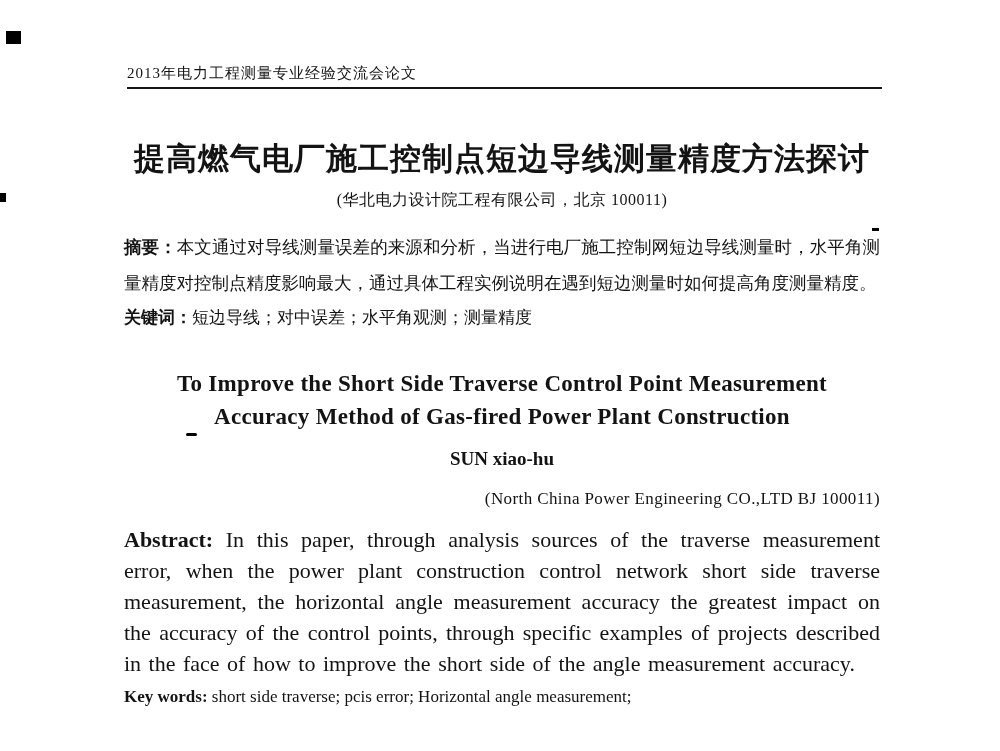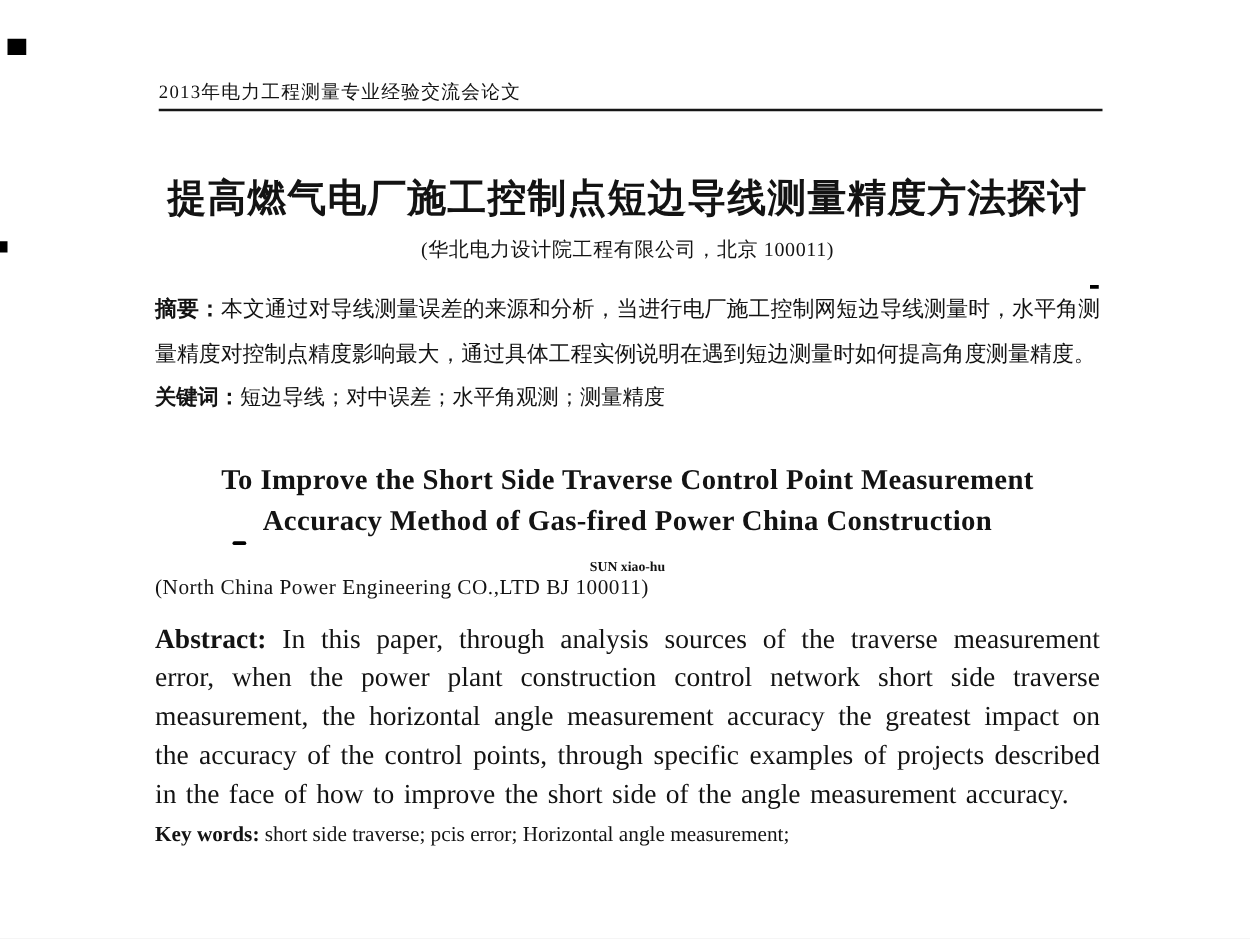--- a/index.html
+++ b/index.html
@@ -77,25 +77,26 @@
     text-align: center;
     font-size: 23px;
     font-weight: bold;
     line-height: 33px;
     font-family: "Liberation Serif", serif;
     letter-spacing: 0.3px;
   }
   .en-author {
     margin-top: 15px;
     text-align: center;
-    font-size: 11px;
+    font-size: 19px;
     font-weight: bold;
   }
   .en-affiliation {
-    text-align: left;
+    margin-top: 19px;
+    text-align: right;
     font-size: 17px;
     letter-spacing: 0.4px;
   }
   .en-abstract {
     margin-top: 15px;
     font-size: 22px;
     line-height: 31px;
     text-align: justify;
     word-spacing: 2px;
   }
@@ -124,21 +125,21 @@
 
     <h1 class="cn-title">提高燃气电厂施工控制点短边导线测量精度方法探讨</h1>
 
 
     <div class="cn-affiliation">(华北电力设计院工程有限公司，北京  100011)</div>
 
     <p class="cn-abstract"><span class="cn-label">摘要：</span><span>本文通过对导线测量误差的来源和分析，当进行电厂施工控制网短边导线测量时，水平角测量精度对控制点精度影响最大，通过具体工程实例说明在遇到短边测量时如何提高角度测量精度。</span></p>
 
     <p class="cn-keywords"><span class="cn-label">关键词：</span><span>短边导线；对中误差；水平角观测；测量精度</span></p>
 
-    <h2 class="en-title"><span>To Improve the Short Side Traverse Control Point Measurement</span><br><span>Accuracy Method of Gas-fired Power China Construction</span></h2>
+    <h2 class="en-title"><span>To Improve the Short Side Traverse Control Point Measurement</span><br><span>Accuracy Method of Gas-fired Power Plant Construction</span></h2>
 
     <div class="en-author">SUN xiao-hu</div>
 
     <div class="en-affiliation">(North China Power Engineering CO.,LTD BJ 100011)</div>
 
     <p class="en-abstract"><span class="en-label">Abstract:</span>
       <span>In this paper, through analysis sources of the traverse measurement error, when the power plant construction control network short side traverse measurement, the horizontal angle measurement accuracy the greatest impact on the accuracy of the control points, through specific examples of projects described in the face of how to improve the short side of the angle measurement accuracy.</span></p>
 
     <p class="en-keywords"><span class="en-label">Key words:</span>
       <span>short side traverse; pcis error; Horizontal angle measurement;</span></p>

